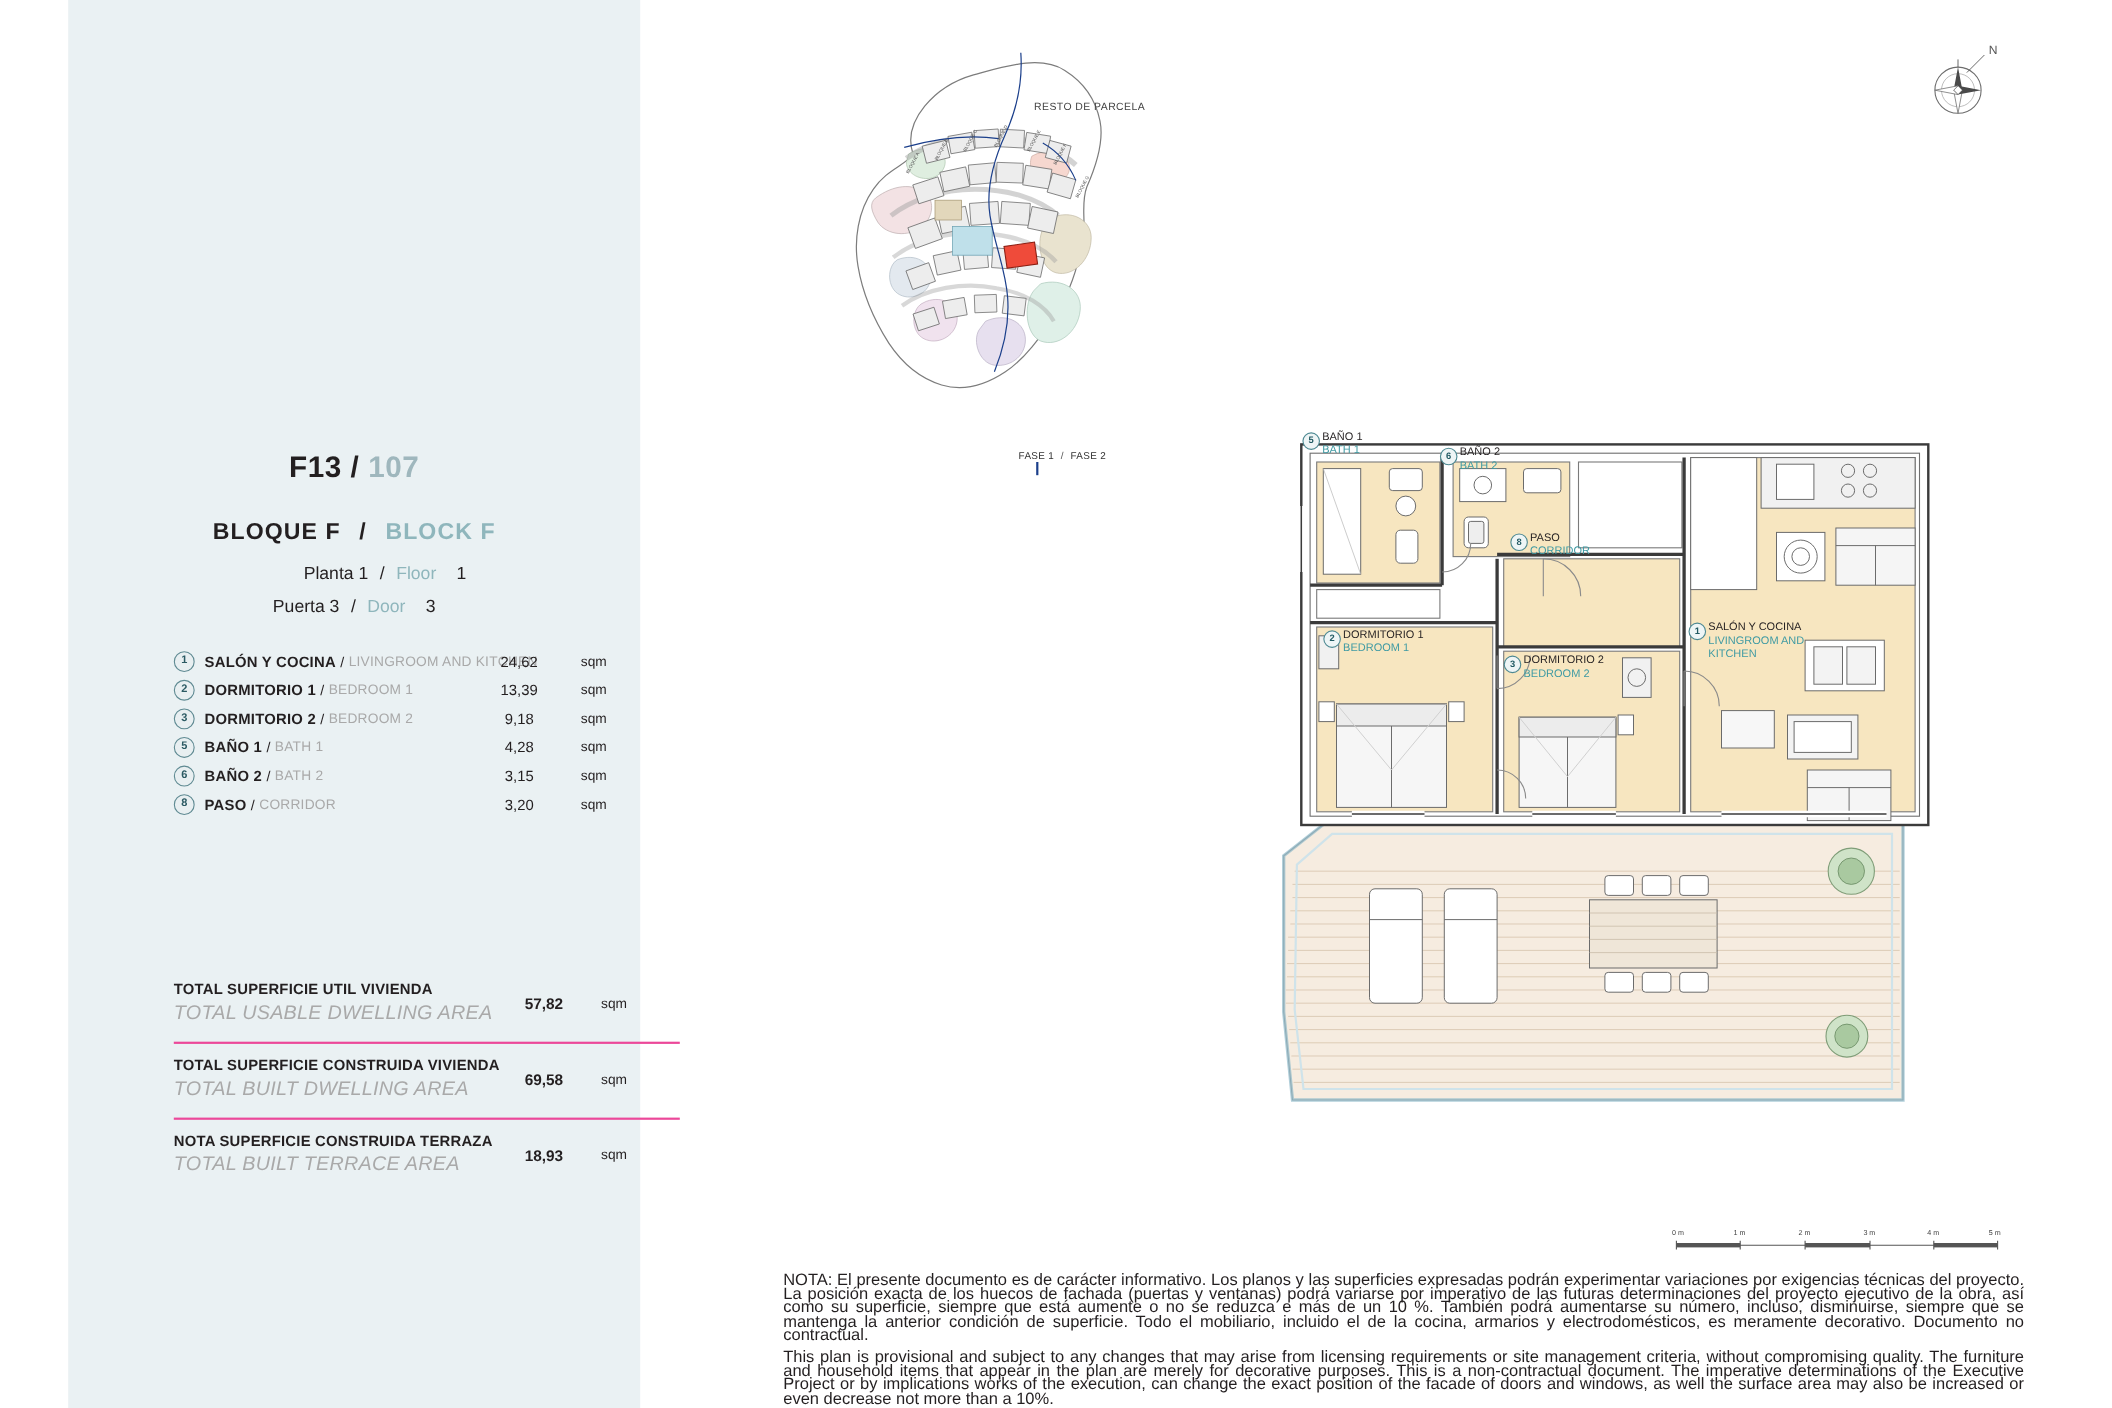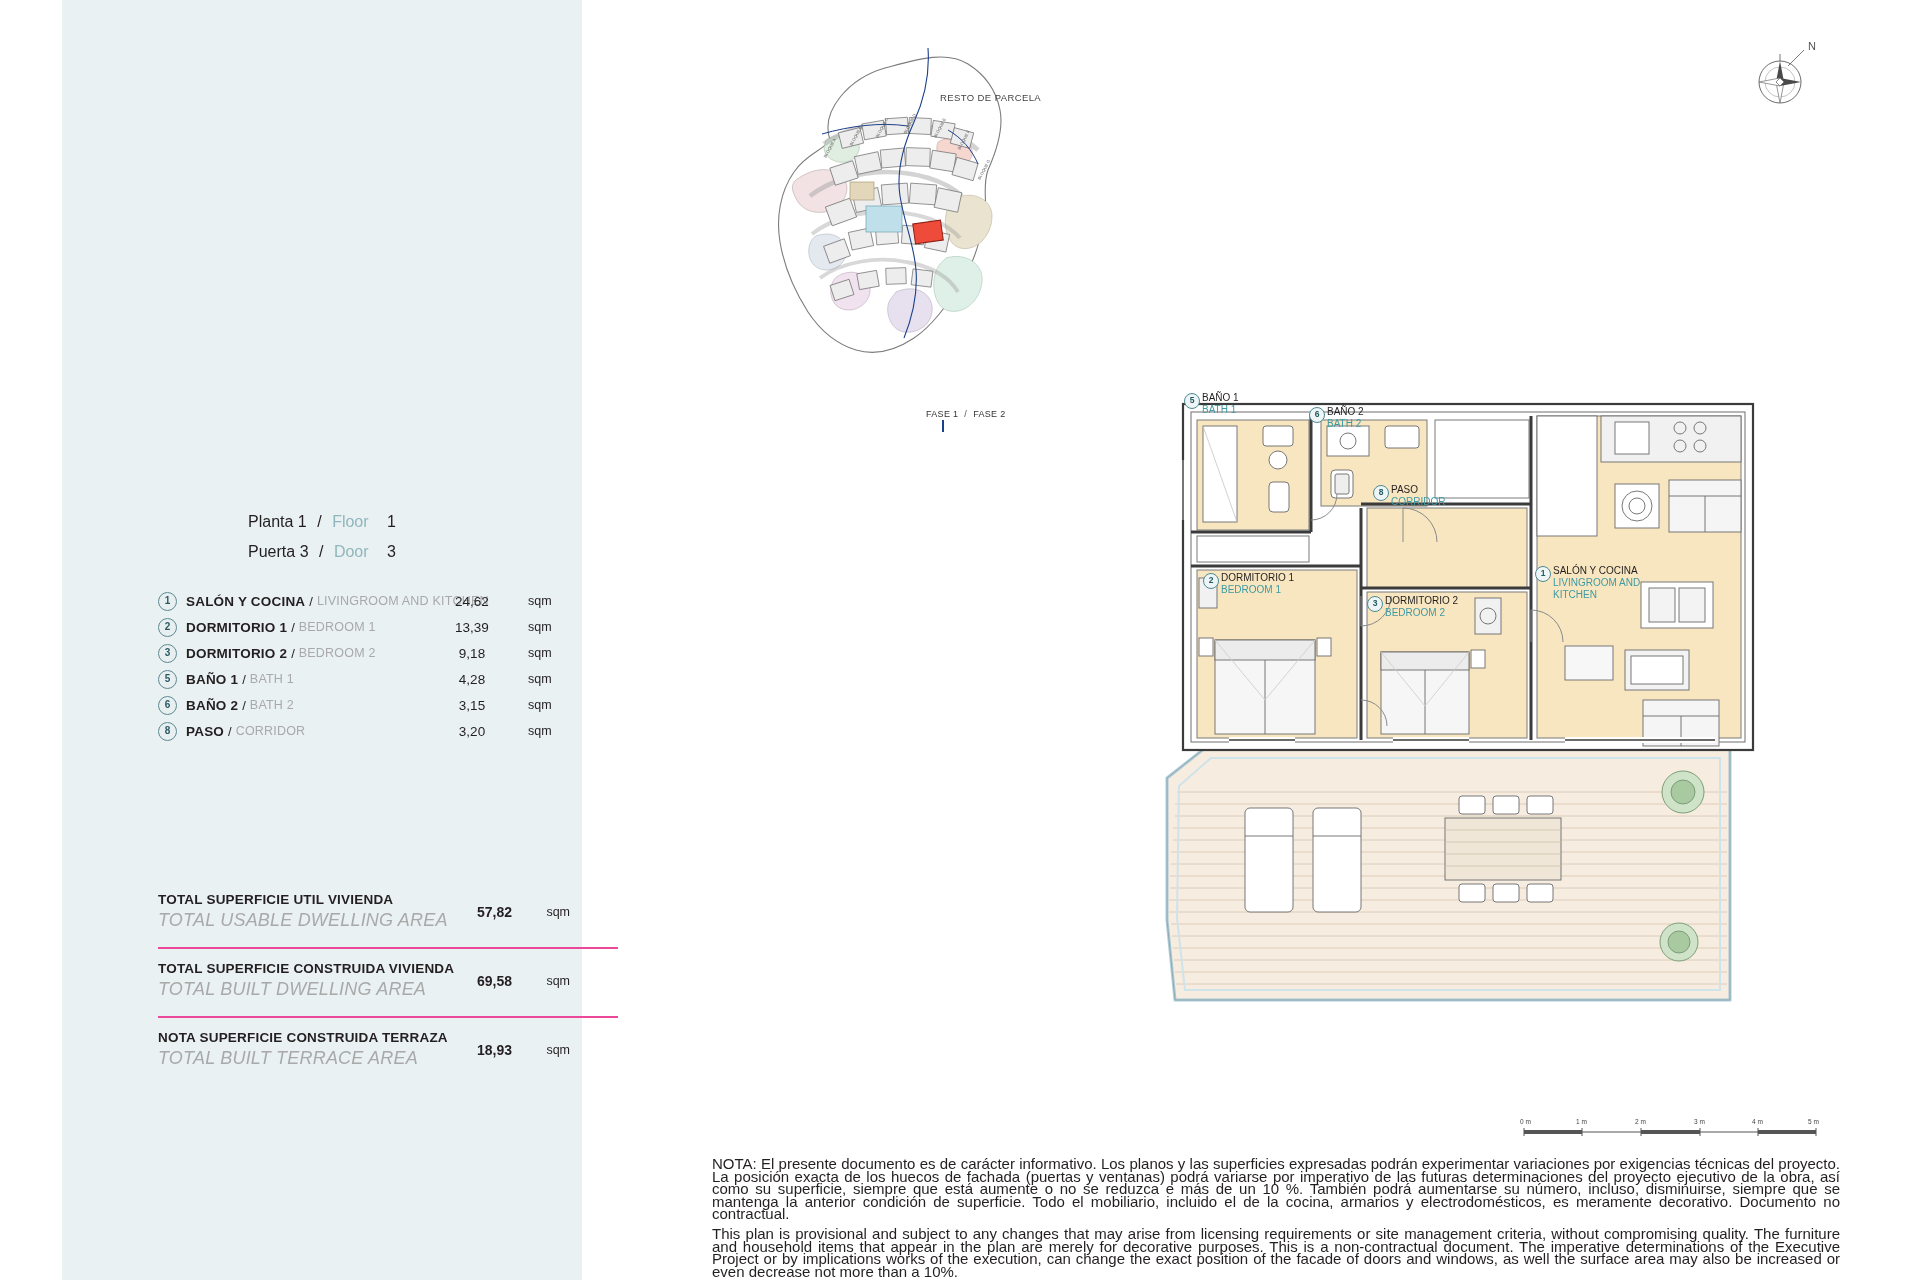--- a/index.html
+++ b/index.html
@@ -57,21 +57,21 @@
   .block-line .slash { color: #231f20; margin: 0 10px; }
   .block-line .en { color: #8fb6bc; }
 
   .floor-line, .door-line {
     position: absolute;
     left: 0;
     width: 520px;
     text-align: center;
     font-size: 16px;
   }
-  .floor-line { top: 513px; }
+  .floor-line { top: 513px; padding-left: 28px; }
   .door-line { top: 543px; }
   .floor-line .es, .door-line .es { color: #231f20; font-weight: normal; }
   .floor-line .slash, .door-line .slash { color: #231f20; margin: 0 6px; }
   .floor-line .en, .door-line .en { color: #8fb6bc; }
   .floor-line .val, .door-line .val { color: #231f20; margin-left: 14px; }
 
   
   .legend {
     position: absolute;
     left: 96px;
@@ -283,21 +283,31 @@
   .notes p { margin: 0 0 7px 0; }
   .notes .last { margin-bottom: 0; }
 </style>
 </head>
 <body>
 
 <div class="sheet">
 
   <div class="left-panel">
 
-
+    <div class="plate-title">
+      <span class="unit">F13</span>
+      <span class="sep">/</span>
+      <span class="num">107</span>
+    </div>
+
+    <div class="block-line">
+      <span class="es">BLOQUE  F</span>
+      <span class="slash">/</span>
+      <span class="en">BLOCK   F</span>
+    </div>
 
     <div class="floor-line">
       <span class="es">Planta 1</span>
       <span class="slash">/</span>
       <span class="en">Floor</span>
       <span class="val">1</span>
     </div>
 
     <div class="door-line">
       <span class="es">Puerta 3</span>

